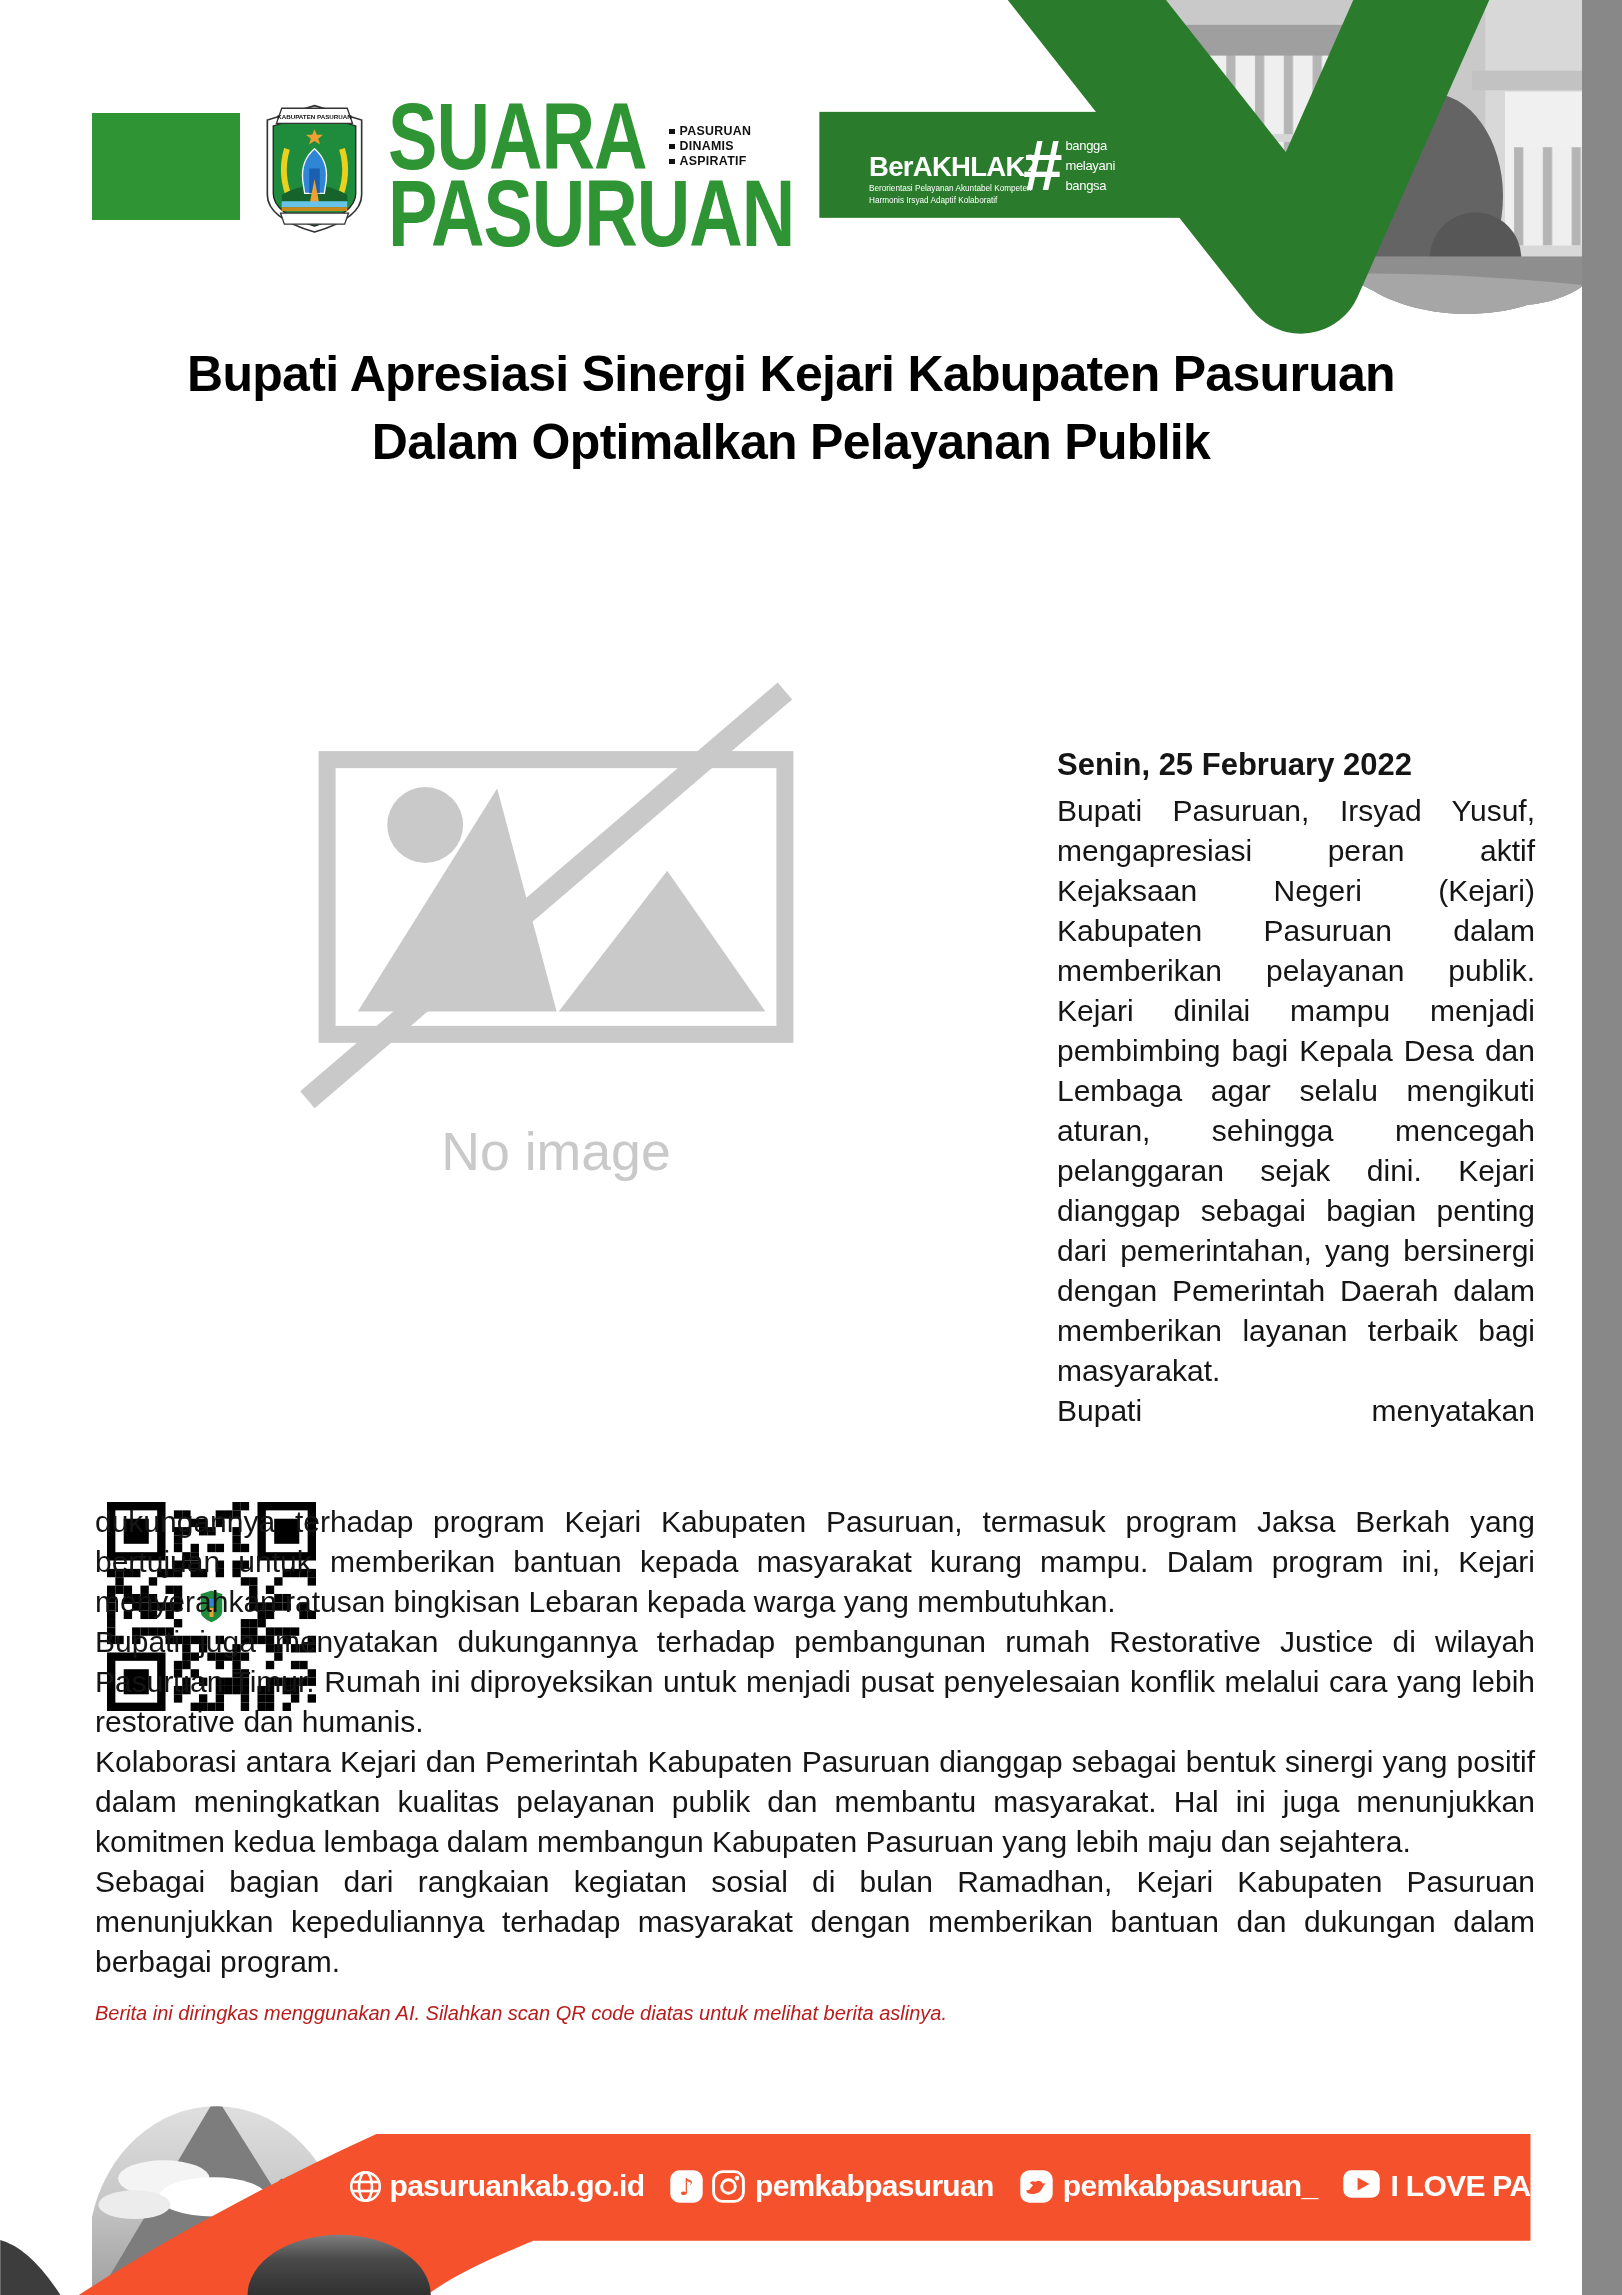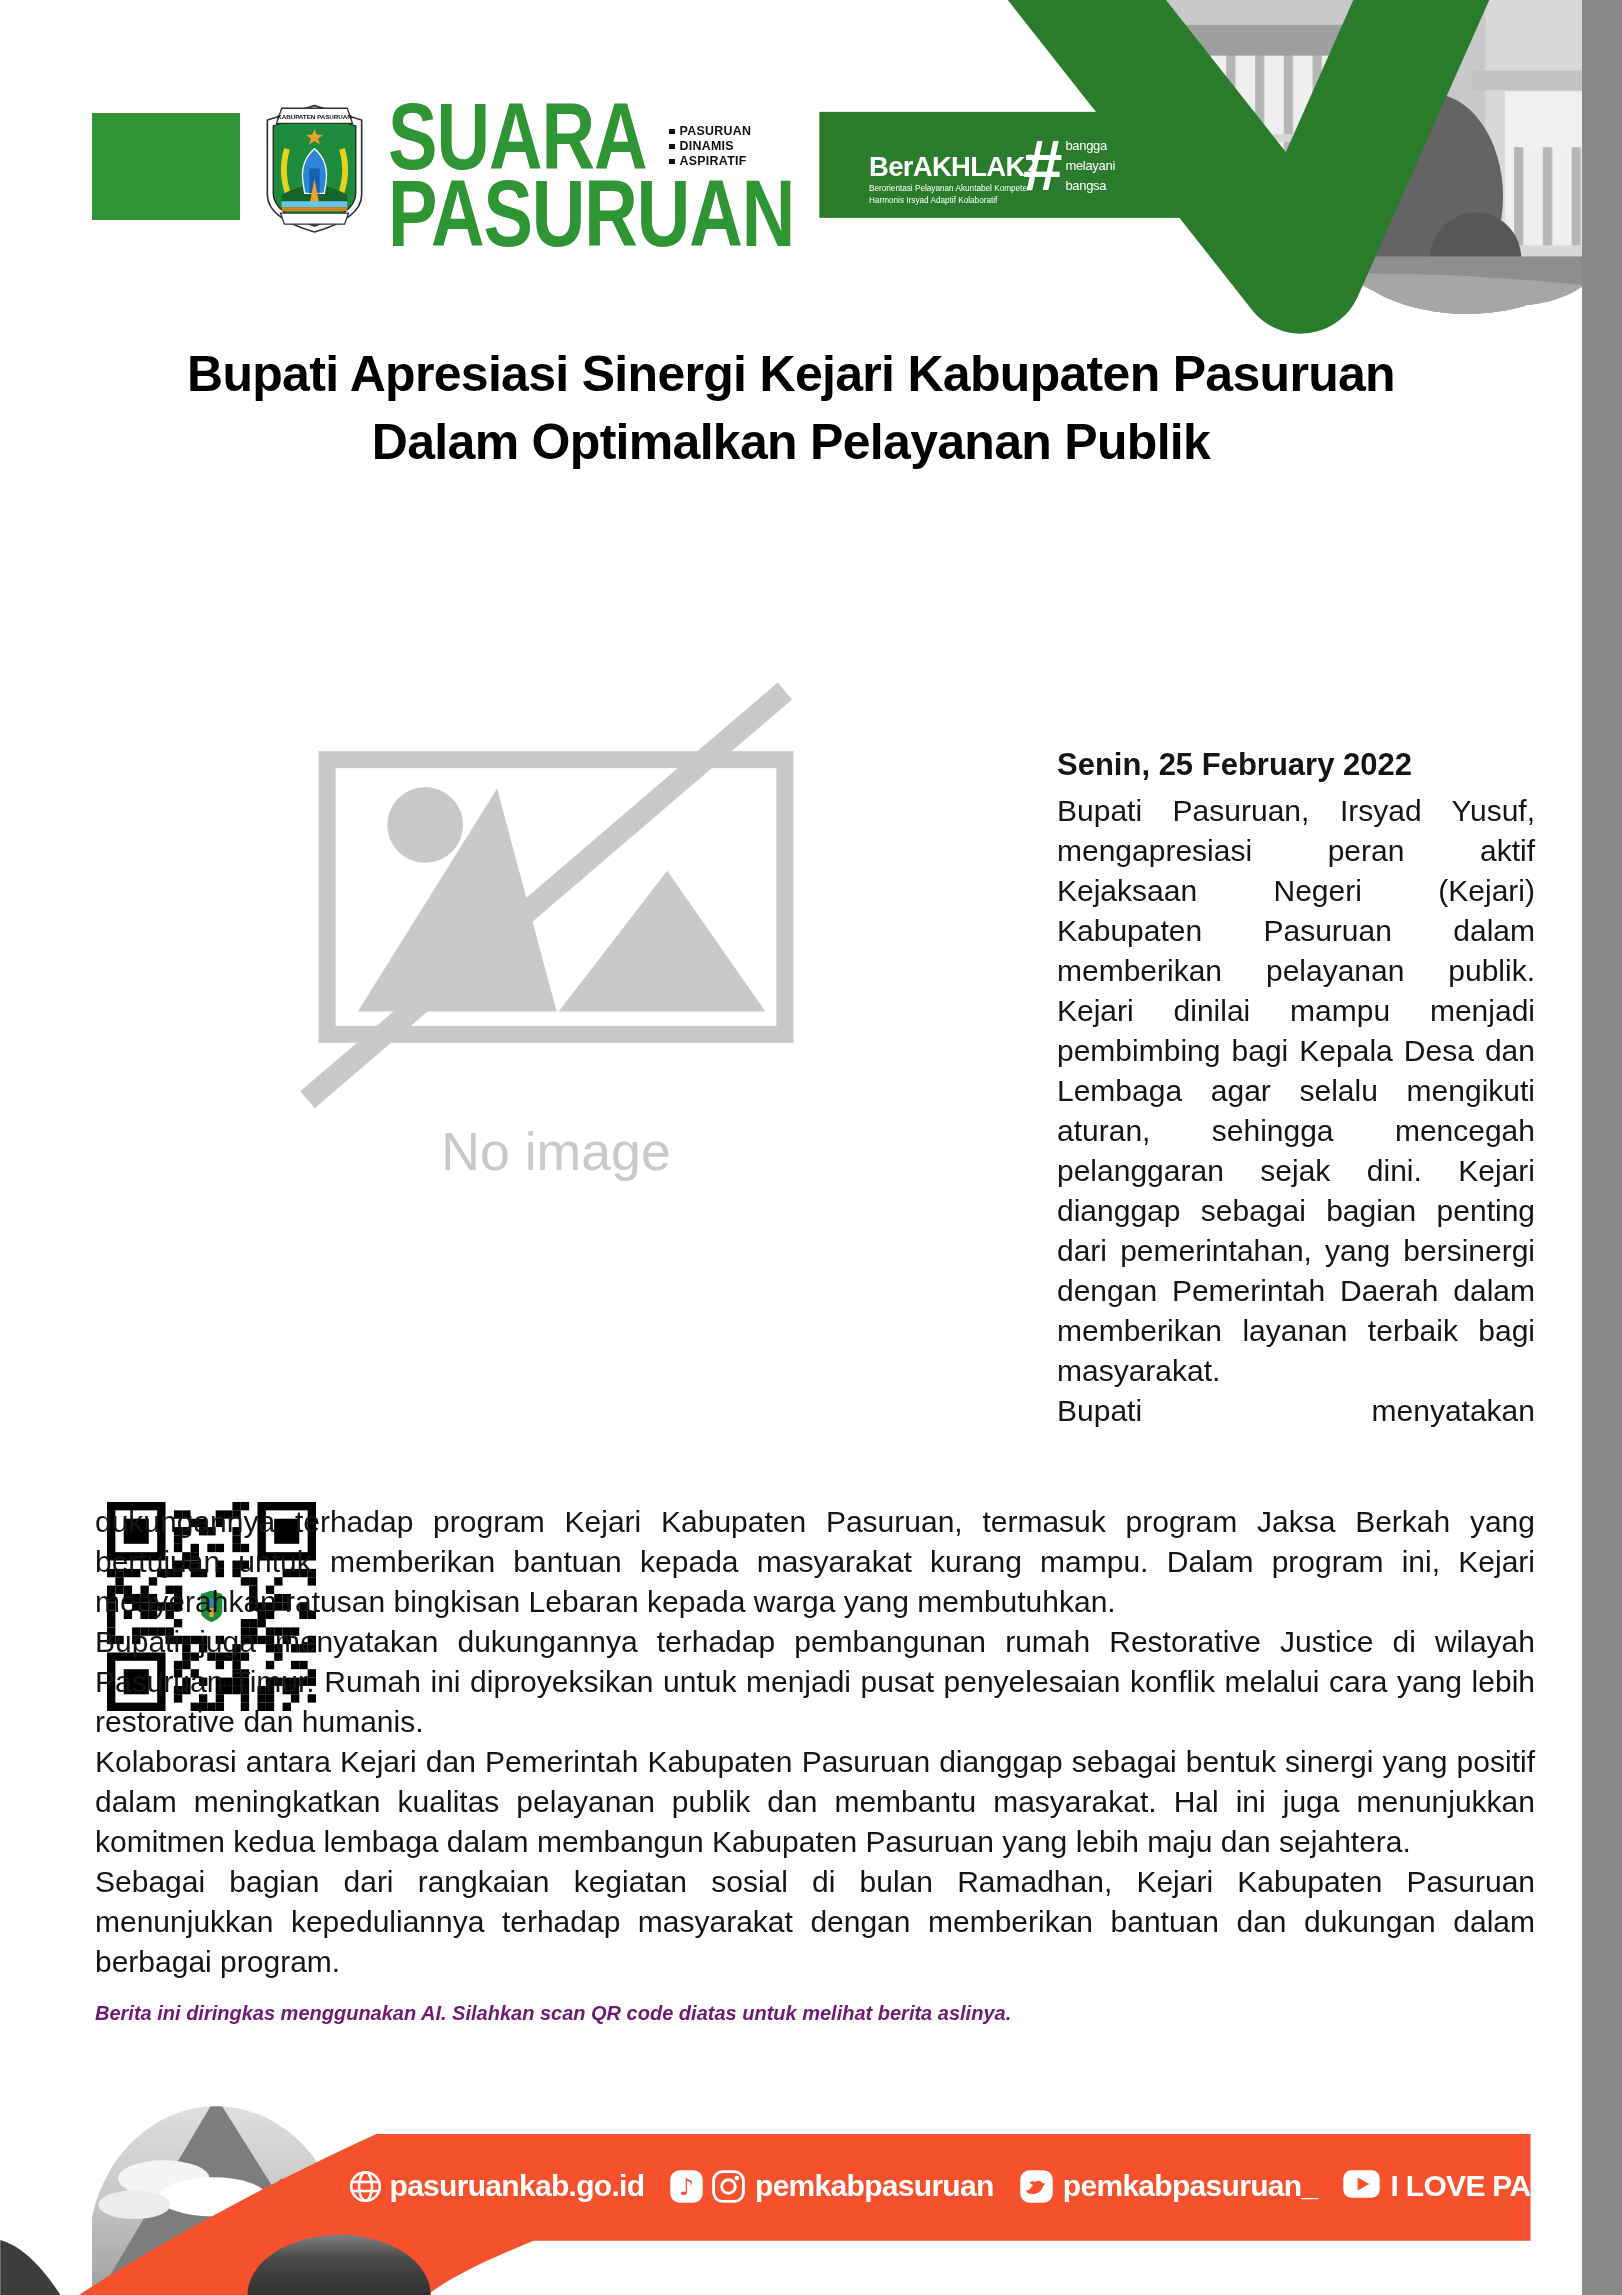--- a/index.html
+++ b/index.html
@@ -30,21 +30,21 @@
 
   
   .article{position:absolute;left:95px;top:517px;width:1440px;z-index:1;font-size:30px;line-height:40px;color:#151515;}
   .img-float{float:left;width:962px;height:985px;}
   .noimg{position:absolute;left:219px;top:164px;overflow:visible;}
   .qr{width:209px;height:209px;margin-left:11.8px;}
   .date{font-weight:bold;font-size:31px;line-height:38px;margin:19.6px 0 7.9px 0;}
   .article p{margin:0;text-align:justify;}
   .bridge{text-align:justify;text-align-last:justify;}
   .p-full{clear:left;}
-  .note{clear:left;margin-top:18.3px !important;font-style:italic;color:#701a75;font-size:20px;line-height:26px;text-align:left;font-weight:bold;}
+  .note{clear:left;margin-top:18.3px !important;font-style:italic;color:#b91c1c;font-size:20px;line-height:26px;text-align:left;}
 
   
   .footer-row{position:absolute;left:348px;top:2169px;height:38px;display:flex;align-items:flex-start;z-index:2;color:#fff;}
   .footer-row .ftxt{font-size:30px;font-weight:bold;letter-spacing:-0.7px;white-space:nowrap;}
   .footer-row .gap-s{width:9.2px;}.footer-row .gap-m{width:25px;}.footer-row .gap-xs{width:6.5px;}
   .ficon{display:block;}
 </style>
 </head>
 <body>
 

